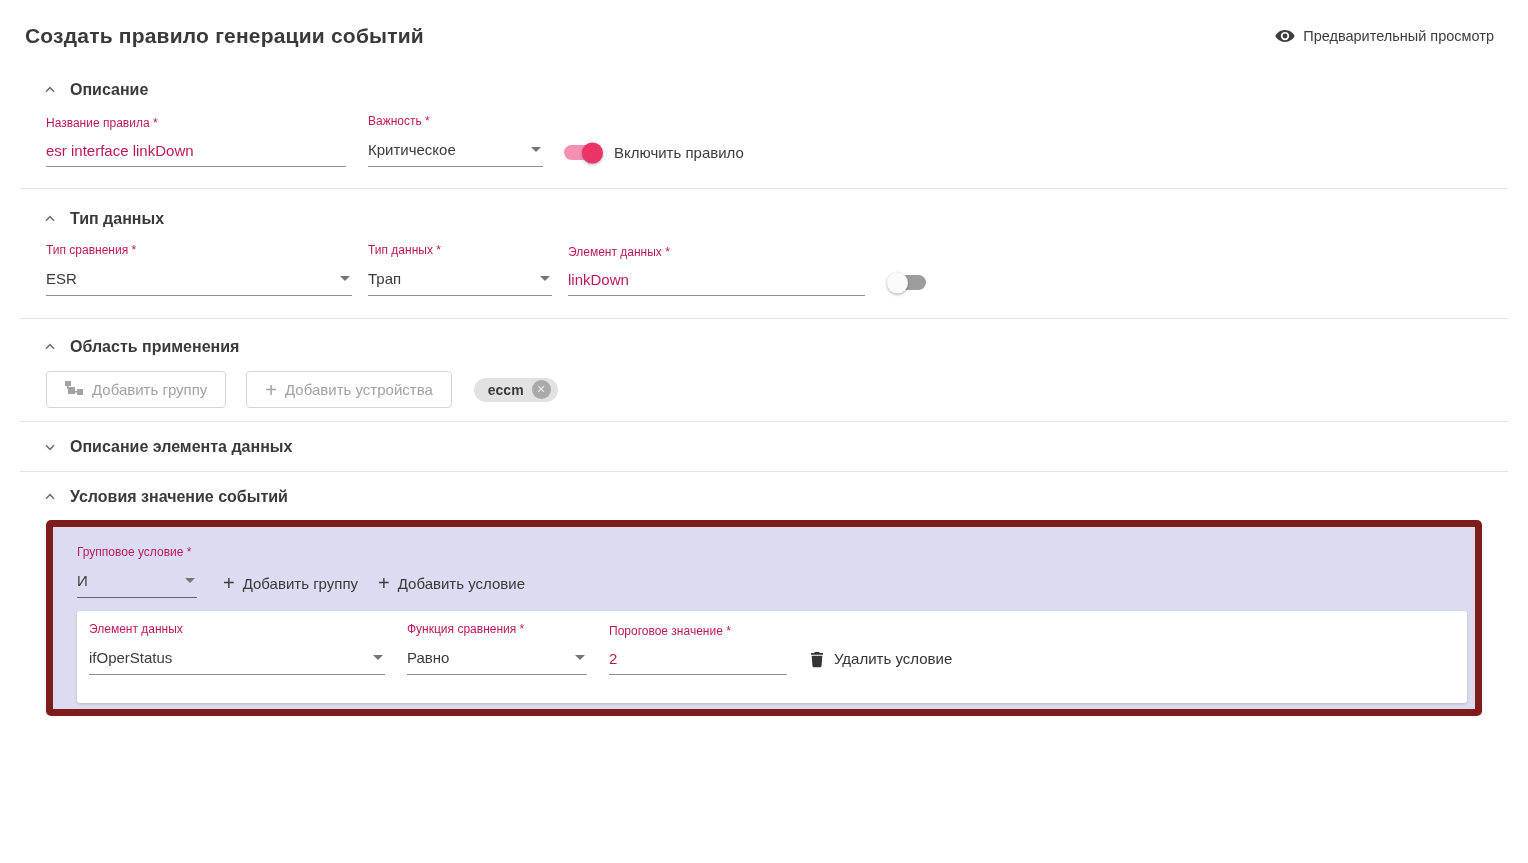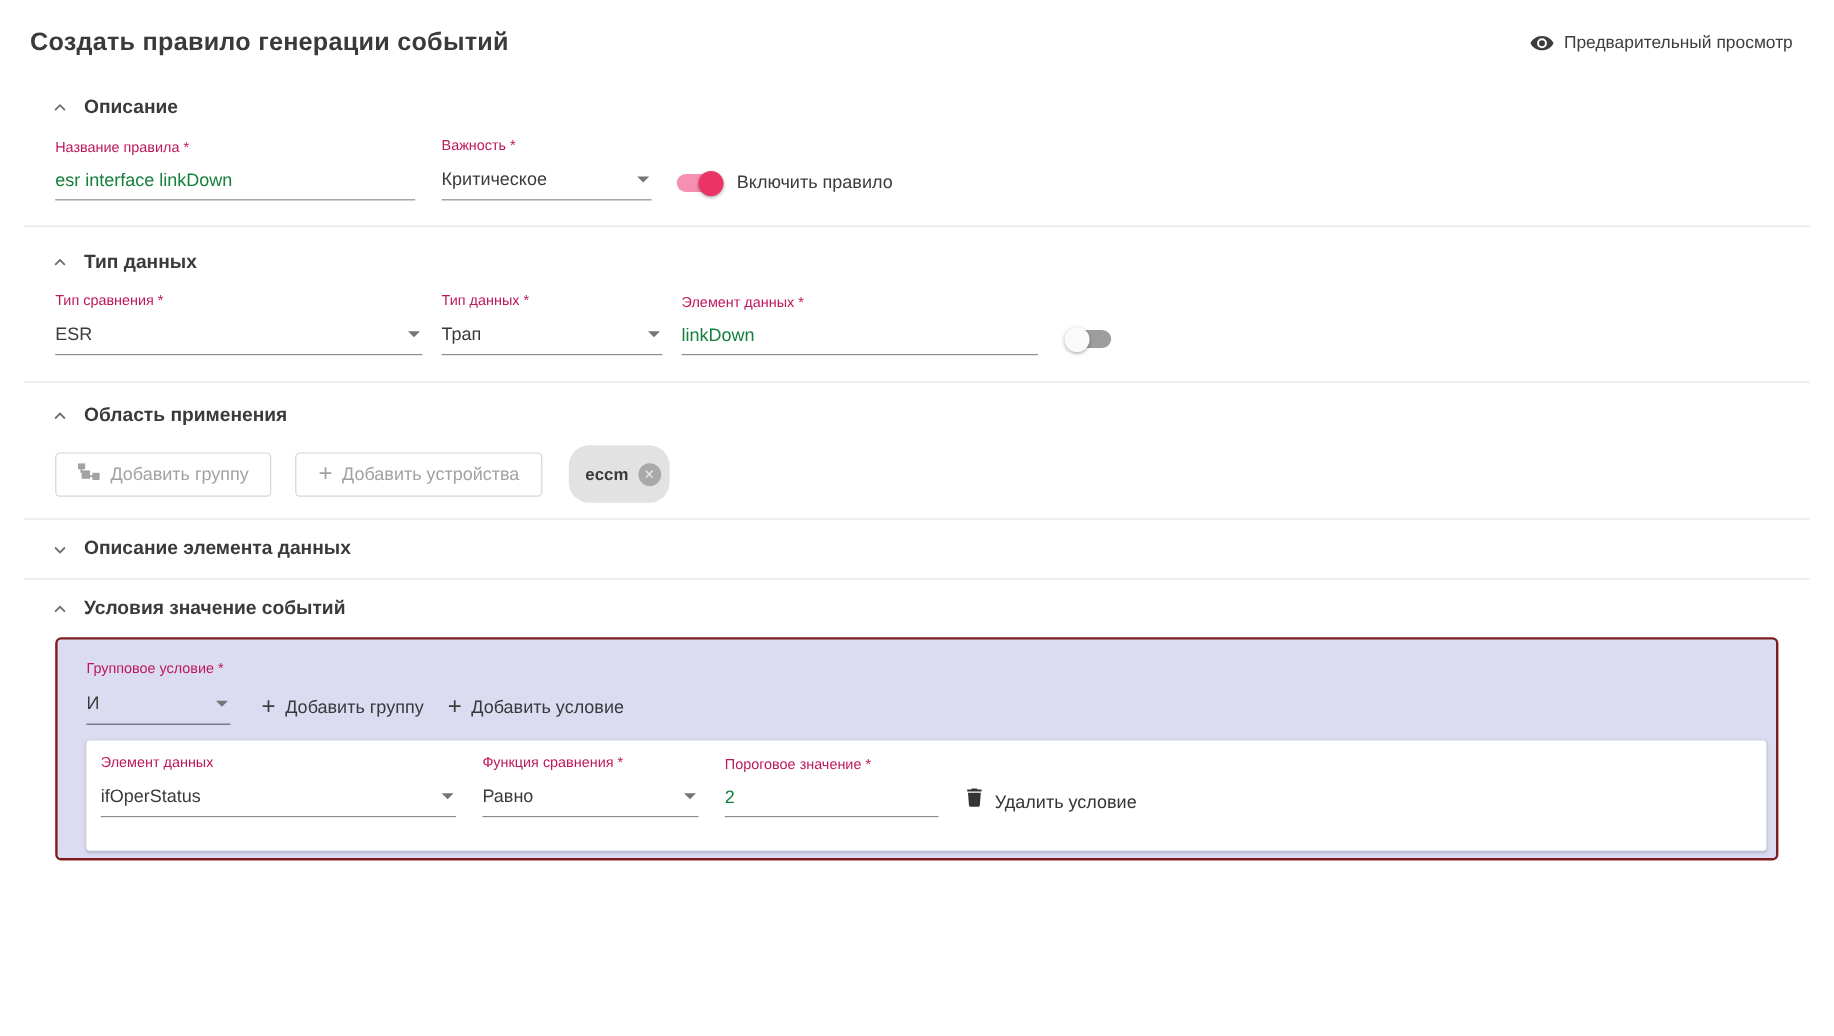--- a/index.html
+++ b/index.html
@@ -18,49 +18,49 @@
   .chev { width:16px; height:16px; display:flex; align-items:center; justify-content:center; }
   .divider { border:none; border-top:1px solid #e4e4e4; margin:0 20px; }
 
   .sec-body { padding-left:46px; }
   .row { display:flex; align-items:flex-end; }
 
   
   .field { display:flex; flex-direction:column; }
   .flabel { font-size:12px; color:#be185d; margin-bottom:9px; white-space:nowrap; }
   .fvalue { display:flex; align-items:center; justify-content:space-between; border-bottom:1px solid #8f8f8f; padding:3px 2px 7px 0; font-size:15px; color:#3b3b3b; min-height:30px; }
-  .field input { border:none; outline:none; background:transparent; font-family:inherit; font-size:15px; color:#15803d; width:100%; padding:3px 0 7px; border-bottom:1px solid #8f8f8f; }
+  .field input { border:none; outline:none; background:transparent; font-family:inherit; font-size:15px; color:#be185d; width:100%; padding:3px 0 7px; border-bottom:1px solid #8f8f8f; }
   .caret { width:0; height:0; border-left:5px solid transparent; border-right:5px solid transparent; border-top:5px solid #757575; margin-left:8px; flex:none; }
 
   
   .toggle-wrap { display:flex; align-items:center; gap:13px; }
   .toggle { position:relative; width:37px; height:15px; border-radius:8px; cursor:pointer; flex:none; }
   .toggle .thumb { position:absolute; top:50%; width:21px; height:21px; border-radius:50%; transform:translateY(-50%); box-shadow:0 1px 3px rgba(0,0,0,.35); }
   .toggle.on { background:#f590b2; }
   .toggle.on .thumb { right:-2px; background:#ec3366; }
   .toggle.off { background:#9d9d9d; }
   .toggle.off .thumb { left:-2px; background:#fafafa; }
   .toggle-label { font-size:15px; color:#3b3b3b; }
 
   
   .btn-outline { display:flex; align-items:center; gap:8px; border:1px solid #d5d5d5; border-radius:4px; background:#fff; color:#a2a2a2; font-size:15px; padding:0 18px; height:37px; cursor:pointer; font-family:inherit; }
-  .chip { display:flex; align-items:center; gap:8px; background:#e2e2e2; border-radius:17px; height:48px; padding:0 7px 0 14px; }
+  .chip { display:flex; align-items:center; gap:8px; background:#e2e2e2; border-radius:17px; height:24px; padding:0 7px 0 14px; }
   .chip-label { font-size:14px; font-weight:700; color:#3b3b3b; }
   .chip-close { width:19px; height:19px; border-radius:50%; background:#a9a9a9; color:#e9e9e9; font-size:11px; display:flex; align-items:center; justify-content:center; cursor:pointer; }
 
   
-  .cond-box { margin:14px 46px 0 46px; background:#dbdcf2; border:2px solid #7f1d1d; border-radius:5px; padding:15px 8px 6px 24px; }
+  .cond-box { margin:14px 46px 0 46px; background:#dbdcf2; border:7px solid #7f1d1d; border-radius:5px; padding:15px 8px 6px 24px; }
   .cond-top-row { display:flex; align-items:center; gap:26px; margin-top:0; }
   .cond-select { width:120px; }
   .cond-select .fvalue { border-bottom:1px solid #63637a; background:transparent; }
   .link-btn { display:flex; align-items:center; gap:8px; font-size:15px; font-weight:500; color:#393939; cursor:pointer; background:none; border:none; font-family:inherit; }
   .plus-glyph { font-size:20px; font-weight:400; color:#3d3d3d; line-height:1; }
   .cond-card { margin-top:13px; background:#ffffff; border-radius:3px; box-shadow:0 1px 3px rgba(0,0,0,.18); min-height:92px; padding:11px 16px 12px 12px; }
   .cond-card .row { align-items:flex-end; }
-  .del-btn { display:flex; align-items:flex-end; gap:9px; font-size:15px; font-weight:500; color:#343434; cursor:pointer; background:none; border:none; font-family:inherit; margin-left:22px; padding-bottom:4px; }
+  .del-btn { display:flex; align-items:flex-start; gap:9px; font-size:15px; font-weight:500; color:#343434; cursor:pointer; background:none; border:none; font-family:inherit; margin-left:22px; padding-bottom:4px; }
 
   
   .footer { display:flex; justify-content:center; align-items:center; gap:14px; margin-top:150px; }
   .btn-text { background:none; border:none; font-family:inherit; font-size:15px; font-weight:500; color:#3b3b3b; padding:9px 14px; cursor:pointer; }
   .btn-primary { background:#3f51b5; border:none; border-radius:4px; color:#ffffff; font-family:inherit; font-size:15px; font-weight:500; padding:0 17px; height:36px; cursor:pointer; }
 
   
   .mt-desc { margin-top:33px; }
   .body-desc { margin-top:15px; padding-bottom:21px; }
   .mt-dtype { margin-top:21px; }

